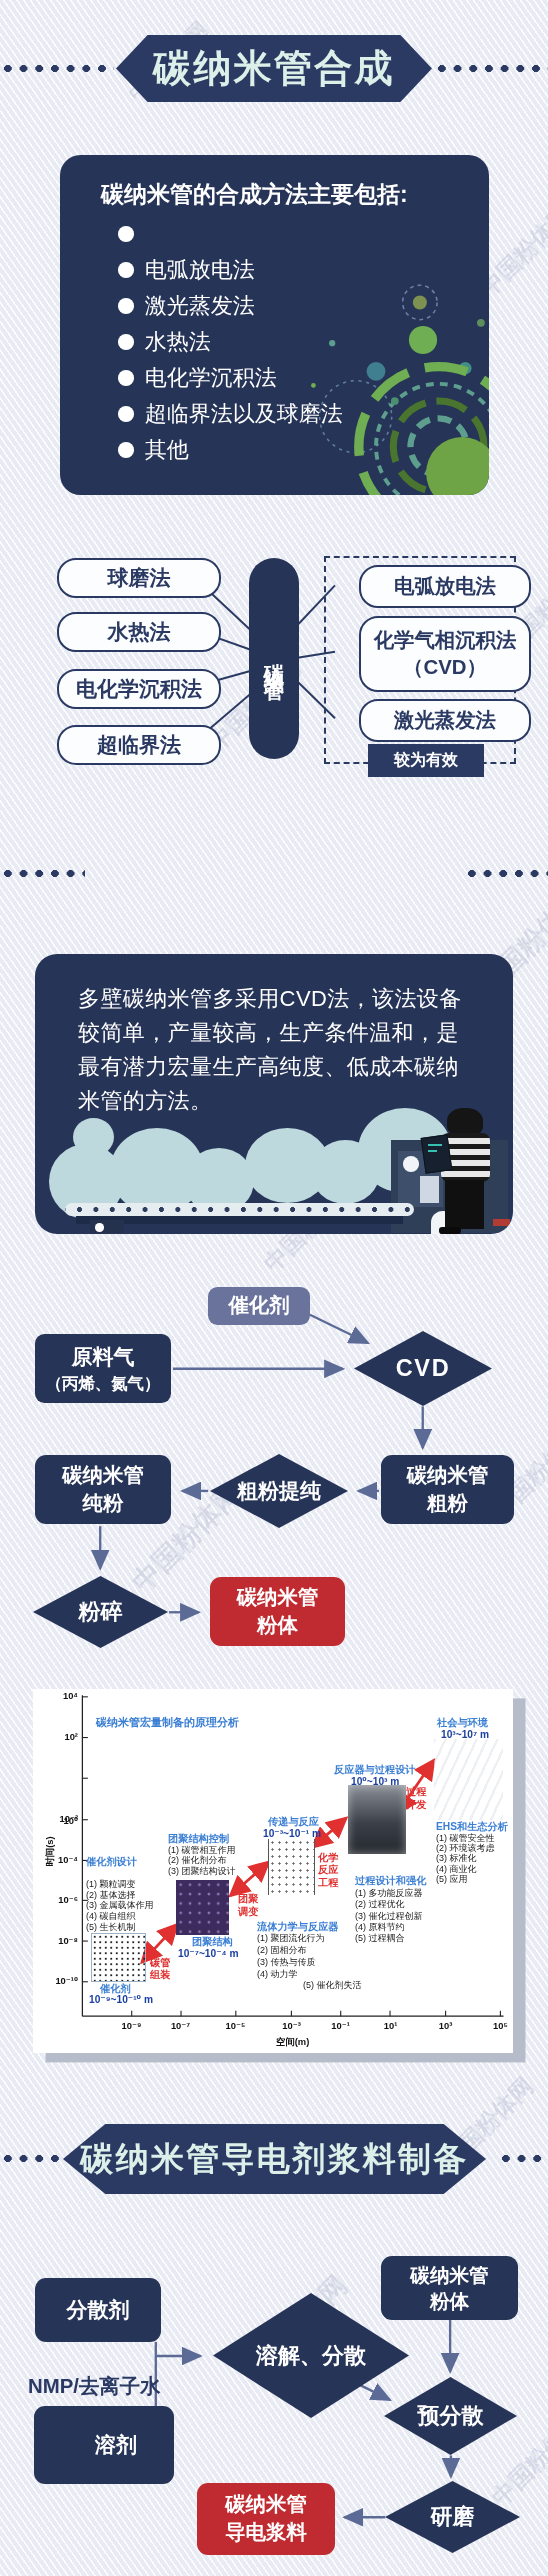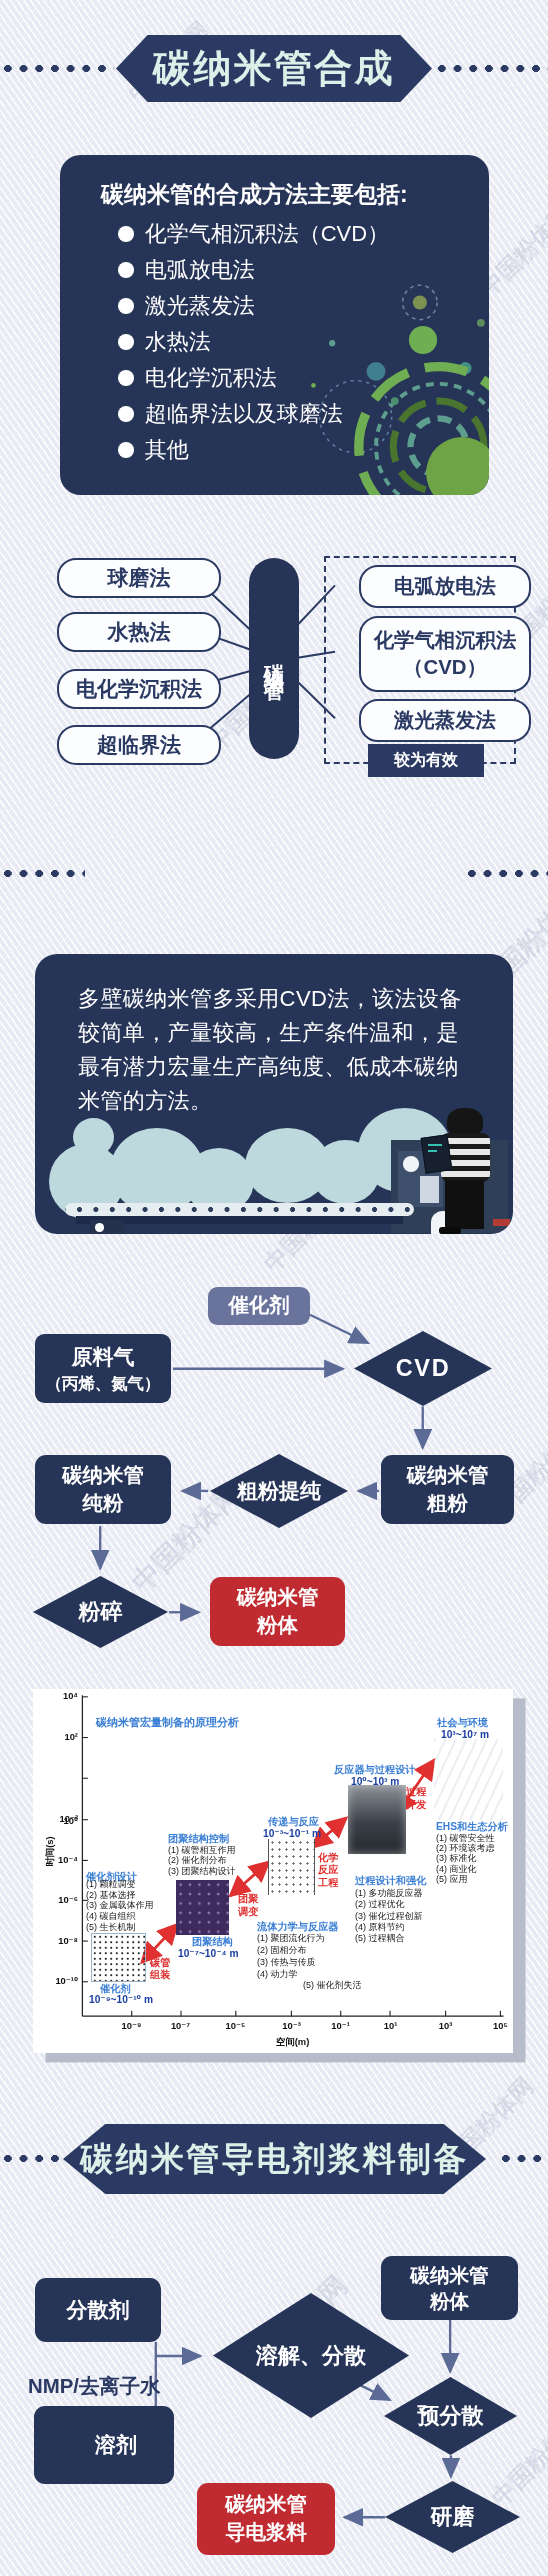--- a/index.html
+++ b/index.html
@@ -92,21 +92,20 @@
       <circle cx="286" cy="262" r="46" fill="#6fa446"></circle>
       <circle cx="120" cy="96" r="4" fill="#5e9e8e"></circle>
         <circle cx="96" cy="150" r="3" fill="#6fae52"></circle>
       <circle cx="200" cy="170" r="5" fill="#4a8f6f"></circle>
         <circle cx="310" cy="70" r="5" fill="#5e8e5e"></circle>
     </svg>
     <div style="position:absolute;left:41px;top:23.5px;color:#fff;font-size:23px;font-weight:bold;">碳纳米管的合成方法主要包括:</div>
     <ul class="introlist" id="intro-methods">
         <li>
           <span class="blt"></span>
-          <span>化学气相沉积法（CVD）</span>
         </li>
         <li>
           <span class="blt"></span>
           <span>电弧放电法</span>
         </li>
         <li>
           <span class="blt"></span>
           <span>激光蒸发法</span>
         </li>
         <li>
@@ -284,21 +283,21 @@
       <div class="an c-tick" style="left: 135px; top: 332px; width: 25px; text-align: center;">10⁻⁷</div>
       <div class="an c-tick" style="left: 190px; top: 332px; width: 25px; text-align: center;">10⁻⁵</div>
       <div class="an c-tick" style="left: 246px; top: 332px; width: 25px; text-align: center;">10⁻³</div>
       <div class="an c-tick" style="left: 295px; top: 332px; width: 25px; text-align: center;">10⁻¹</div>
       <div class="an c-tick" style="left: 345px; top: 332px; width: 25px; text-align: center;">10¹</div>
       <div class="an c-tick" style="left: 400px; top: 332px; width: 25px; text-align: center;">10³</div>
       <div class="an c-tick" style="left: 455px; top: 332px; width: 25px; text-align: center;">10⁵</div>
       <div class="an c-tick" style="left: 1.6px; top: 157px; transform: rotate(-90deg);">时间(s)</div>
       <div class="an c-tick" style="left: 243px; top: 348px;">空间(m)</div>
       <div class="an c-hdr" style="left: 63px; top: 27px; font-size: 11px;">碳纳米管宏量制备的原理分析</div>
-      <div class="an c-hdr" style="left: 53px; top: 182px;">催化剂设计</div>
+      <div class="an c-hdr" style="left: 53px; top: 168px; font-family: Liberation Mono, monospace;">催化剂设计</div>
       <div class="an c-item" style="left: 53px; top: 190px;">(1) 颗粒调变</div>
       <div class="an c-item" style="left: 53px; top: 201px;">(2) 基体选择</div>
       <div class="an c-item" style="left: 53px; top: 211px;">(3) 金属载体作用</div>
       <div class="an c-item" style="left: 53px; top: 222px;">(4) 碳自组织</div>
       <div class="an c-item" style="left: 53px; top: 233px;">(5) 生长机制</div>
       <div class="an c-obj" style="left: 67px; top: 294px;">催化剂</div>
       <div class="an c-scale" style="left: 56px; top: 305px;">10⁻⁹~10⁻¹⁰ m</div>
       <div class="an c-hdr" style="left: 135px; top: 144px;">团聚结构控制</div>
       <div class="an c-item" style="left: 135px; top: 156px;">(1) 碳管相互作用</div>
       <div class="an c-item" style="left: 135px; top: 166px;">(2) 催化剂分布</div>

